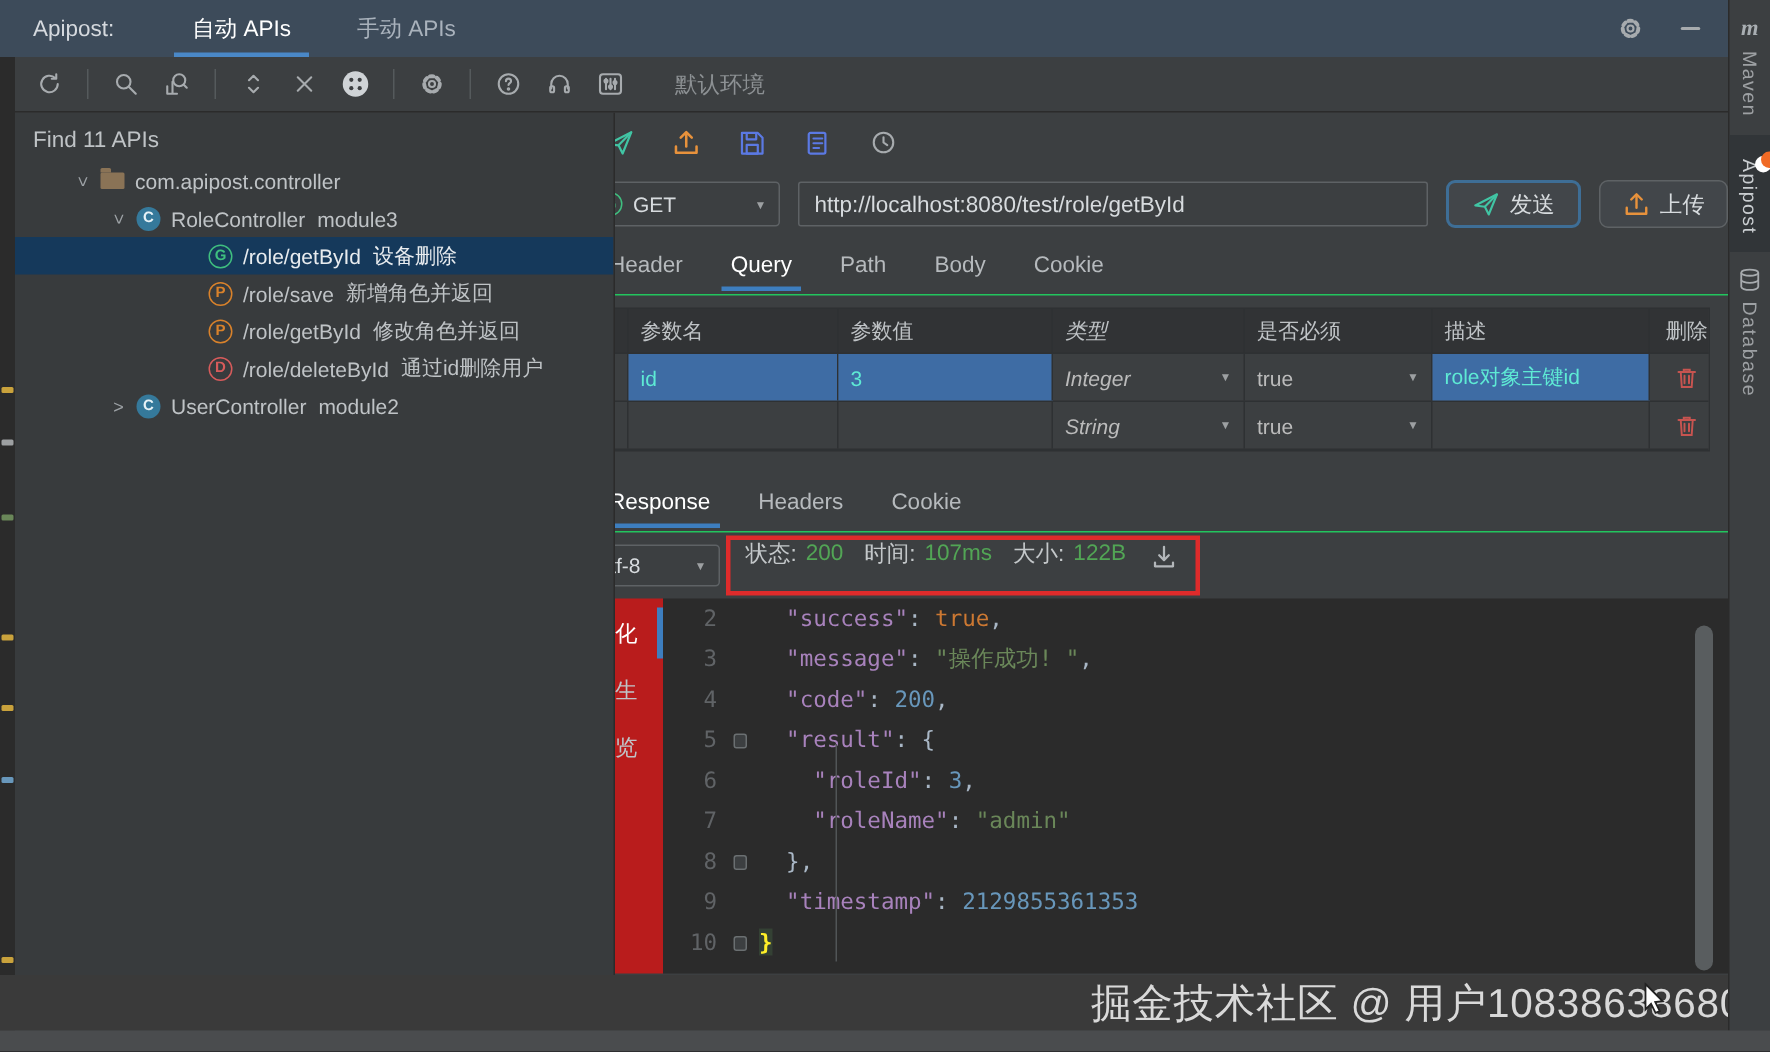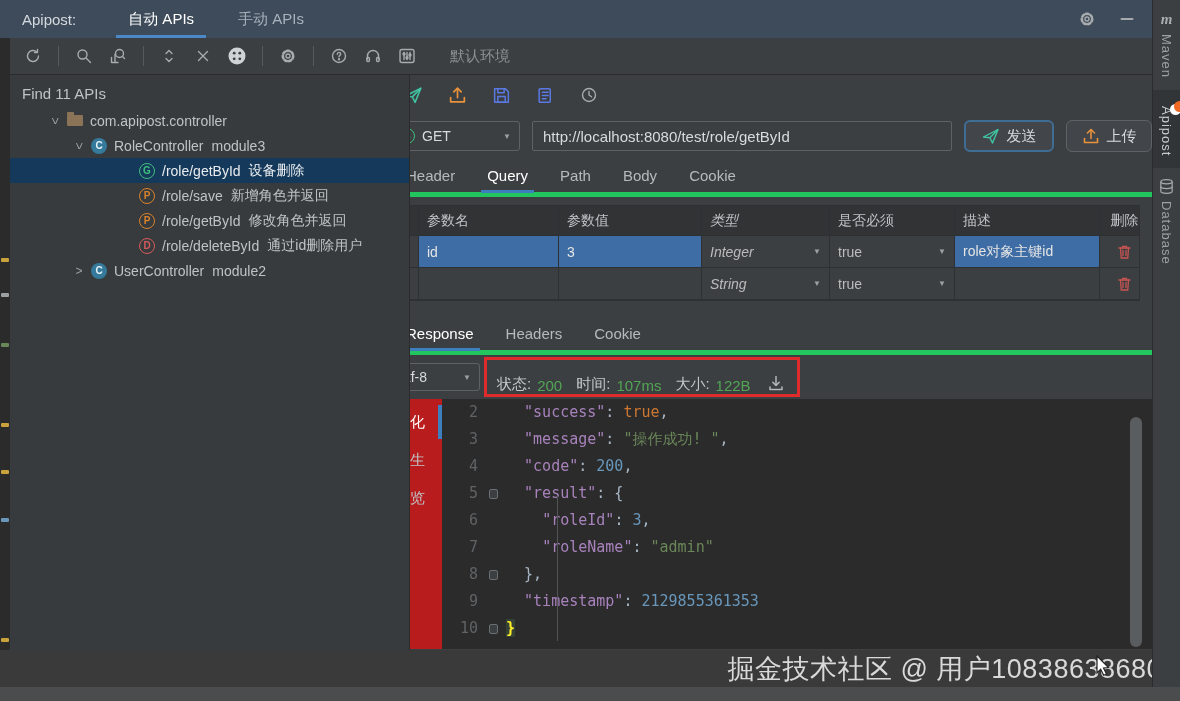--- a/index.html
+++ b/index.html
@@ -53,47 +53,47 @@
   .method-select{ display:flex; align-items:center; width:130px; height:30px; border:1px solid #5E6265; border-radius:3px;
     background:#3C3F41; padding:0 8px; gap:7px;}
   .method-select .label{ font-size:14px; color:#D7DBDE; flex:1;}
   .caret{ font-size:8px; color:#9DA0A2; }
   .url-input{ width:420px; height:30px; margin-left:12px; background:#3C3F41; border:1px solid #5E6265; border-radius:2px;
     color:#D7DBDE; font-size:15px; padding:0 10px; font-family:"Liberation Sans",sans-serif;}
   .btn{ display:flex; align-items:center; justify-content:center; gap:7px; height:32px; border-radius:6px;
     font-size:15px; color:#D7DBDE; background:#42464A; border:1px solid #5E6265; cursor:pointer;}
   .btn-send{ width:90px; margin-left:12px; border:2px solid #3E6E96; }
   .btn-upload{ width:86px; margin-left:12px; }
-  .req-tabs, .resp-tabs{ display:flex; align-items:flex-end; height:40px; padding-left:16px; gap:8px;
-    border-bottom:5px solid #22c55e;}
+  .req-tabs, .resp-tabs{ display:flex; align-items:center; height:40px; padding-left:16px; gap:8px;
+    border-bottom:1px solid #22c55e;}
   .tab-item{ position:relative; padding:8px 12px; font-size:15px; color:#B6BABD; cursor:default;}
   .tab-item.active{ color:#FFFFFF; }
   .tab-item.active::after{ content:""; position:absolute; left:6px; right:6px; bottom:-1px; height:3px; background:#3D7EBF;}
   
   .ptable{ margin:8px 12px 0 12px; border:1px solid #2E3133; font-size:14px;}
   .prow{ display:flex; height:32px; background:#3C3F41; border-bottom:1px solid #2E3133;}
   .prow.head{ height:30px; background:#313335; color:#BFC3C6;}
   .pcell{ display:flex; align-items:center; padding:0 8px; border-right:1px solid #2E3133; overflow:hidden; white-space:nowrap;}
   .pcell:last-child{ border-right:none; }
   .col-check{ width:28px; justify-content:center; flex:none;}
   .col-name{ width:140px; flex:none;}
   .col-value{ width:143px; flex:none;}
   .col-type{ width:128px; flex:none;font-style:italic;}
   .col-req{ width:125px; flex:none;}
   .col-desc{ width:145px; flex:none;}
   .col-del{ width:49px; flex:none; justify-content:center;}
-  .pcell.hl{ background:#3E6CA4; color:#e5e5e5;}
+  .pcell.hl{ background:#3E6CA4; color:#5eead4;}
   .pcell .grow{ flex:1; }
   .checkbox{ width:14px; height:14px; background:#43494A; border:1px solid #6F7577; border-radius:2px;
     display:flex; align-items:center; justify-content:center; font-size:11px; color:#C3C7C9;}
   
   .status-row{ display:flex; align-items:center; height:44px; padding-left:12px;}
   .enc-select{ display:flex; align-items:center; width:90px; height:28px; border:1px solid #5E6265; border-radius:3px; padding:0 8px;}
   .enc-select .label{ flex:1; font-size:14px; color:#D7DBDE;}
-  .status-box{ display:flex; align-items:flex-end; margin-left:4px; height:40px; border:3px solid #DE2B2B; padding:0 10px; gap:6px; font-size:15px;}
+  .status-box{ display:flex; align-items:flex-start; margin-left:4px; height:40px; border:3px solid #DE2B2B; padding:0 10px; gap:6px; font-size:15px;}
   .status-box .lab{ color:#C3C7C9; }
   .status-box .val{ color:#52A555; margin-right:8px;}
   
   .editor{ position:relative; display:flex; height:250px; margin-top:0;}
   .view-tabs{ position:relative; width:64px; background:#b91c1c; flex:none; padding-top:4px;}
   .view-tab{ height:38px; display:flex; align-items:center; justify-content:center; font-size:15px; color:#BFC3C6; cursor:default;}
   .view-tab.active{ color:#FFFFFF; }
   .vt-indicator{ position:absolute; right:0; top:4px; width:4px; height:34px; background:#3D7EBF;}
   .code-area{ position:relative; flex:1; background:#2B2B2B; font-family:"DejaVu Sans Mono",monospace; font-size:15px; overflow:hidden;}
   .code-line{ display:flex; height:27px; line-height:27px; white-space:pre;}

